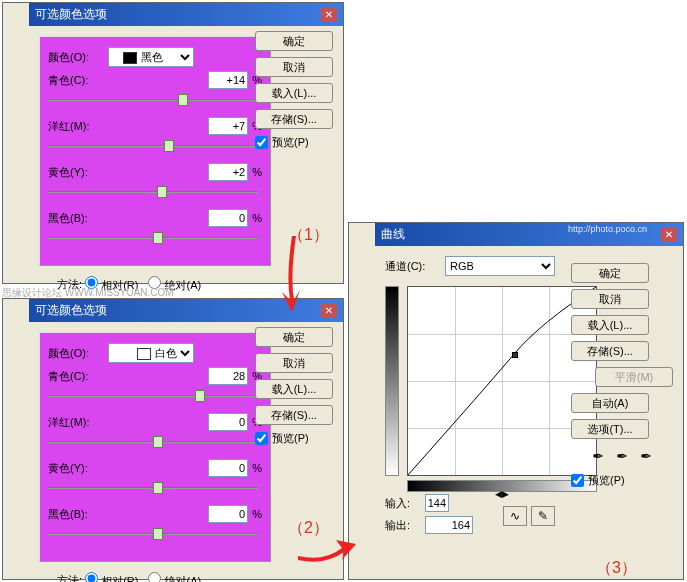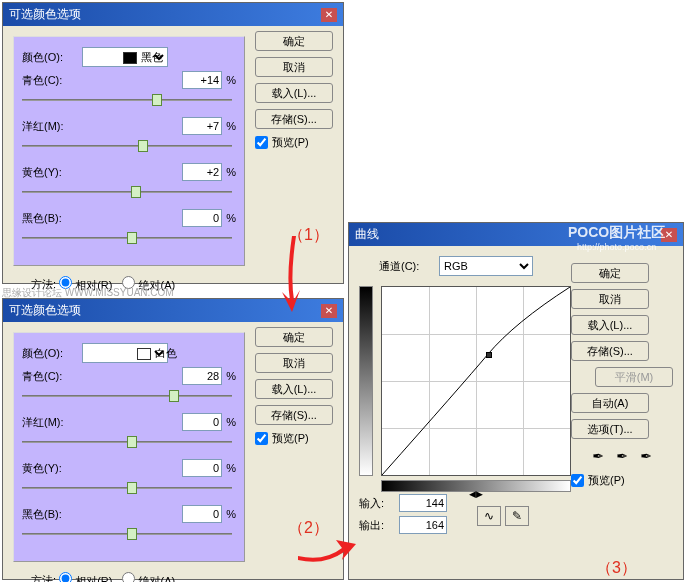--- a/index.html
+++ b/index.html
@@ -1,20 +1,20 @@
 <!DOCTYPE html>
 <html><head>
 <meta charset="utf-8">
 <style>
   * { box-sizing: border-box; margin: 0; padding: 0; }
   body { font-family: "Microsoft YaHei", "SimSun", Arial, sans-serif; font-size: 11px; background: #fff; width: 687px; height: 582px; position: relative; }
-  .dialog { position: absolute; background: #ece9d8; border: 1px solid #666; }
+  .dialog { position: absolute; background: #ece9d8; border: 1px solid #666; padding-left: 26px; }
   .titlebar { background: linear-gradient(to right, #1a4ba8, #3e7de0); color: #fff; padding: 3px 6px; display: flex; justify-content: space-between; align-items: center; font-size: 12px; }
   .titlebar-close { width: 16px; height: 14px; background: #c75050; color: #fff; display: flex; align-items: center; justify-content: center; font-size: 10px; cursor: pointer; }
-  .content-box { margin: 10px; border: 1px solid #999; border-top-color: #ddd; border-left-color: #ddd; background: #c4b5fd; padding: 10px 8px; }
+  .content-box { margin: 10px; border: 1px solid #999; border-top-color: #ddd; border-left-color: #ddd; background: #d946ef; padding: 10px 8px; }
   .row { display: flex; align-items: center; margin-bottom: 4px; }
   .label { min-width: 60px; font-size: 11px; }
   select { width: 86px; height: 20px; background: #fff; border: 1px solid #7f9db9; font-size: 11px; }
   .swatch { width: 14px; height: 12px; display: inline-block; margin-right: 4px; vertical-align: middle; border: 1px solid #333; }
   .num-input { width: 40px; height: 18px; border: 1px solid #7f9db9; background: #fff; text-align: right; padding-right: 2px; font-size: 11px; }
   .pct { margin-left: 4px; }
   .slider { width: 210px; height: 14px; position: relative; margin: 2px 0 10px 0; }
   .slider-track { position: absolute; top: 6px; left: 0; right: 0; height: 2px; background: #999; border-top: 1px solid #777; }
   .slider-thumb { position: absolute; top: 1px; width: 10px; height: 12px; background: #d4f0c4; border: 1px solid #5a8a3a; }
   .btn { width: 78px; height: 20px; background: #ece9d8; border: 1px solid #888; border-radius: 3px; font-size: 11px; margin-bottom: 6px; display: block; cursor: pointer; }
@@ -209,23 +209,23 @@
       </div>
   </div>
 </div>
 
 <div class="dialog" style="left:348px; top:222px; width:336px; height:358px;">
   <div class="titlebar">
     <span>曲线</span>
     <span class="titlebar-close">✕</span>
   </div>
   <div style="padding:10px; position:relative;">
-    <div class="row" style="margin-left:20px;">
+    <div class="row" style="">
       <span class="label">通道(C):</span>
-      <select style="width:94px;"><option>RGB</option></select>
+      <select style="width:110px;"><option>RGB</option></select>
     </div>
     <div style="display:flex;">
       <div class="gradient-v"></div>
       <div style="margin-left:8px;">
         <div class="curve-area">
           <div class="curve-grid-h" style="top:25%; left:0; right:0; height:1px;"></div>
           <div class="curve-grid-h" style="top:50%; left:0; right:0; height:1px;"></div>
           <div class="curve-grid-h" style="top:75%; left:0; right:0; height:1px;"></div>
           <div class="curve-grid-v" style="left:25%; top:0; bottom:0; width:1px;"></div>
           <div class="curve-grid-v" style="left:50%; top:0; bottom:0; width:1px;"></div>
@@ -237,21 +237,21 @@
         </div>
         <div class="gradient-h" style="margin-top:4px;">
           <span class="grad-handle">◀▶</span>
         </div>
       </div>
     </div>
     <div style="margin-top:2px; display:flex; align-items:center;">
       <div>
         <div class="row">
             <span class="label" style="min-width:40px;">输入:</span>
-            <input class="num-input" style="width: 48px;" value="144">
+            <input class="num-input" style="width: 24px;" value="144">
           </div>
         <div class="row">
             <span class="label" style="min-width:40px;">输出:</span>
             <input class="num-input" style="width: 48px;" value="164">
           </div>
       </div>
       <div class="pencil-btns" style="margin-left:30px;">
         <div class="mini-btn">∿</div>
         <div class="mini-btn">✎</div>
       </div>
@@ -271,21 +271,20 @@
       <span class="dropper-icon">✒</span>
     </div>
     <div class="checkbox-row">
         <input type="checkbox" checked="" style="">
         <span>预览(P)</span>
       </div>
   </div>
 </div>
 
 <div class="poco" style="left:568px; top:224px;">
-  <div>POCO图片社区</div>
   <div style="font-size:9px; font-weight:normal;text-align:center;">http://photo.poco.cn</div>
 </div>
 
 <div class="anno-num" style="left:288px; top:225px;">（1）</div>
 <div class="anno-num" style="left:288px; top:518px;">（2）</div>
 <div class="anno-num" style="left:596px; top:558px;">（3）</div>
 
 <svg style="position:absolute; left:272px; top:236px; width:40px; height:80px;">
   <path d="M 20 0 Q 14 40 18 64 L 10 56 L 20 76 L 28 54 L 22 64 Q 18 40 24 0 Z" fill="#e22"></path>
 </svg>

